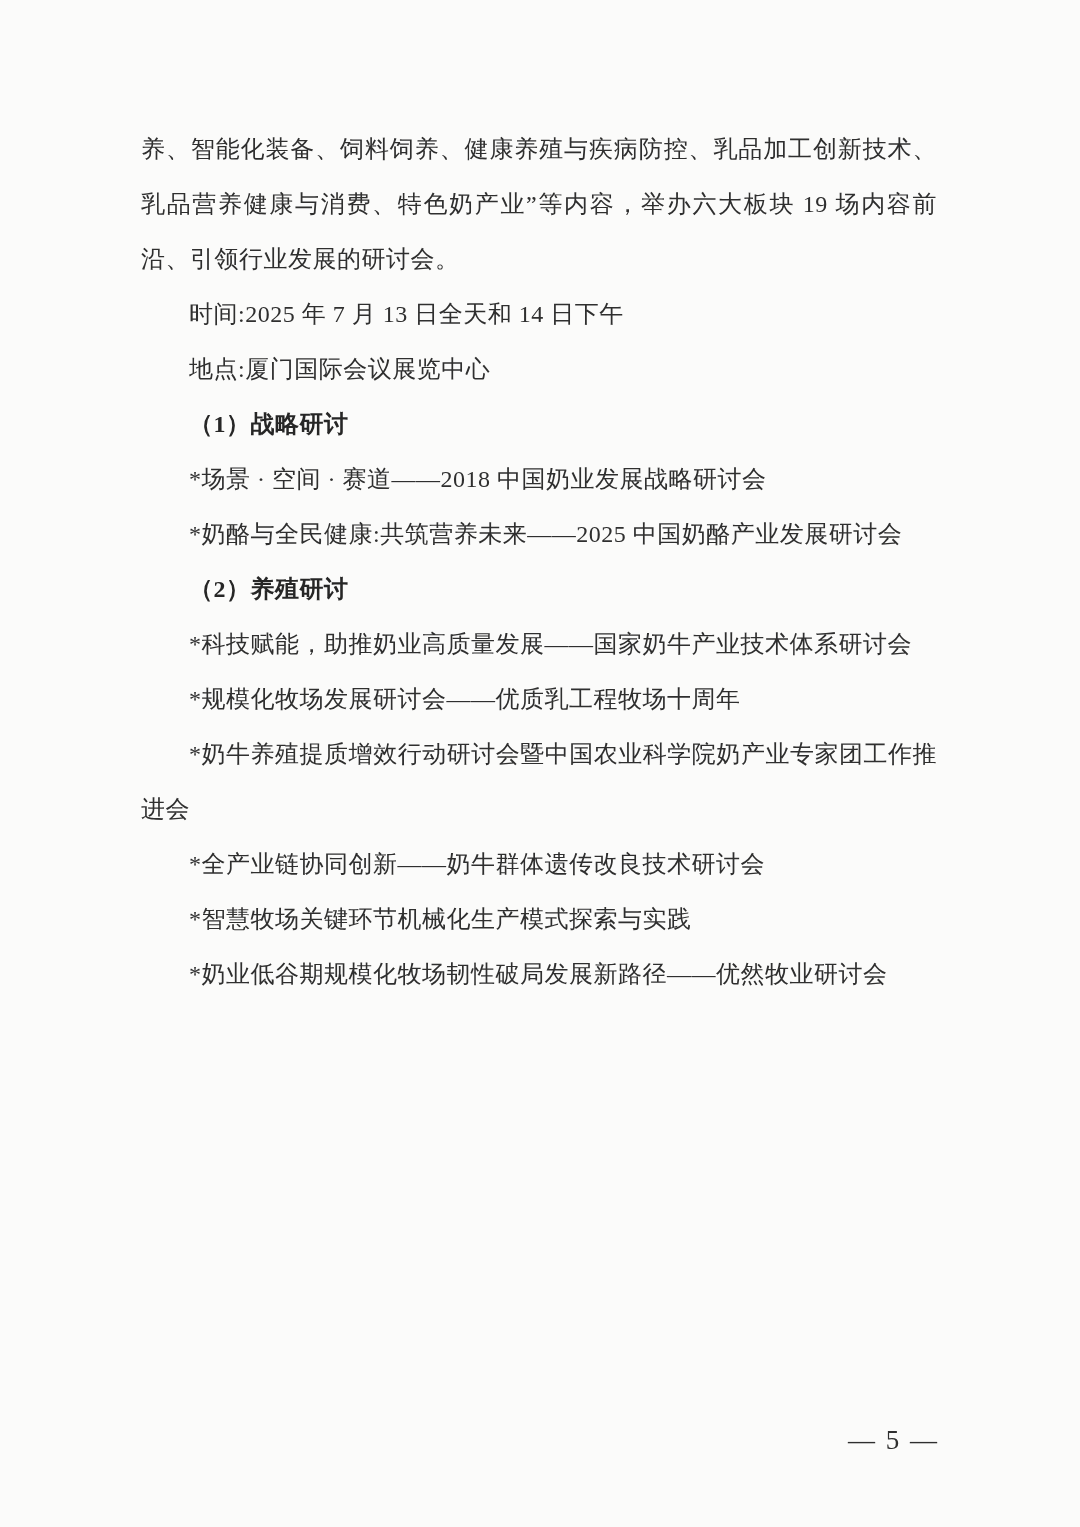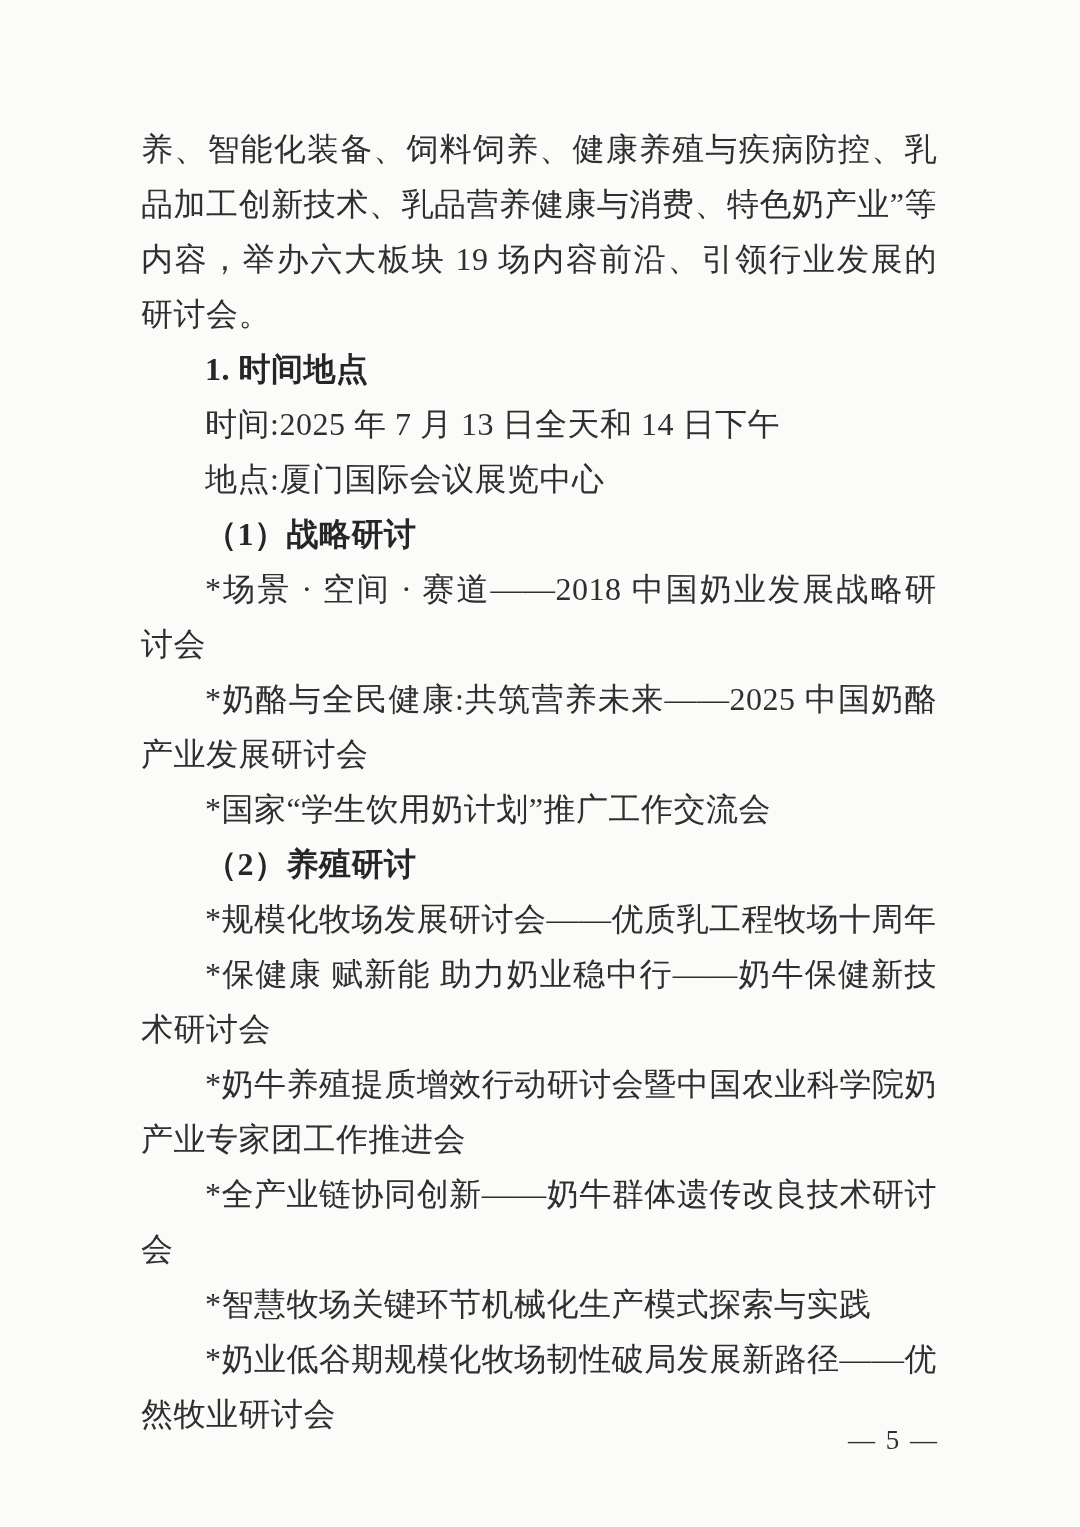--- a/index.html
+++ b/index.html
@@ -17,21 +17,21 @@
     font-family: "Liberation Serif", "DejaVu Serif", serif;
   }
   .content {
     position: absolute;
     left: 141px;
     top: 122px;
     width: 796px;
   }
   .para {
     margin: 0;
-    font-size: 32px;
+    font-size: 24px;
     line-height: 55px;
     text-align: justify;
     color: #2f2f2f;
     letter-spacing: 0.5px;
   }
   .cont {
     text-indent: 0;
   }
   .indent {
     text-indent: 2em;
@@ -52,29 +52,27 @@
     letter-spacing: 2px;
     font-family: "Liberation Serif", "DejaVu Serif", serif;
   }
 </style>
 </head>
 <body>
 
 <div class="page">
   <div class="content">
     <p class="para cont">养、智能化装备、饲料饲养、健康养殖与疾病防控、乳品加工创新技术、乳品营养健康与消费、特色奶产业”等内容，举办六大板块 19 场内容前沿、引领行业发展的研讨会。</p>
-    <p class="para heading">1. 时间地点</p>
     <p class="para indent">时间:2025 年 7 月 13 日全天和 14 日下午</p>
     <p class="para indent">地点:厦门国际会议展览中心</p>
     <p class="para heading">（1）战略研讨</p>
     <p class="para indent">*场景 · 空间 · 赛道——2018 中国奶业发展战略研讨会</p>
     <p class="para indent">*奶酪与全民健康:共筑营养未来——2025 中国奶酪产业发展研讨会</p>
-    <p class="para indent">*国家“学生饮用奶计划”推广工作交流会</p>
     <p class="para heading">（2）养殖研讨</p>
+    <p class="para indent">*科技赋能，助推奶业高质量发展——国家奶牛产业技术体系研讨会</p>
     <p class="para indent">*规模化牧场发展研讨会——优质乳工程牧场十周年</p>
-    <p class="para indent">*保健康 赋新能 助力奶业稳中行——奶牛保健新技术研讨会</p>
     <p class="para indent">*奶牛养殖提质增效行动研讨会暨中国农业科学院奶产业专家团工作推进会</p>
     <p class="para indent">*全产业链协同创新——奶牛群体遗传改良技术研讨会</p>
     <p class="para indent">*智慧牧场关键环节机械化生产模式探索与实践</p>
     <p class="para indent">*奶业低谷期规模化牧场韧性破局发展新路径——优然牧业研讨会</p>
   </div>
   <div class="footer">— 5 —</div>
 </div>
 
 </body></html>

